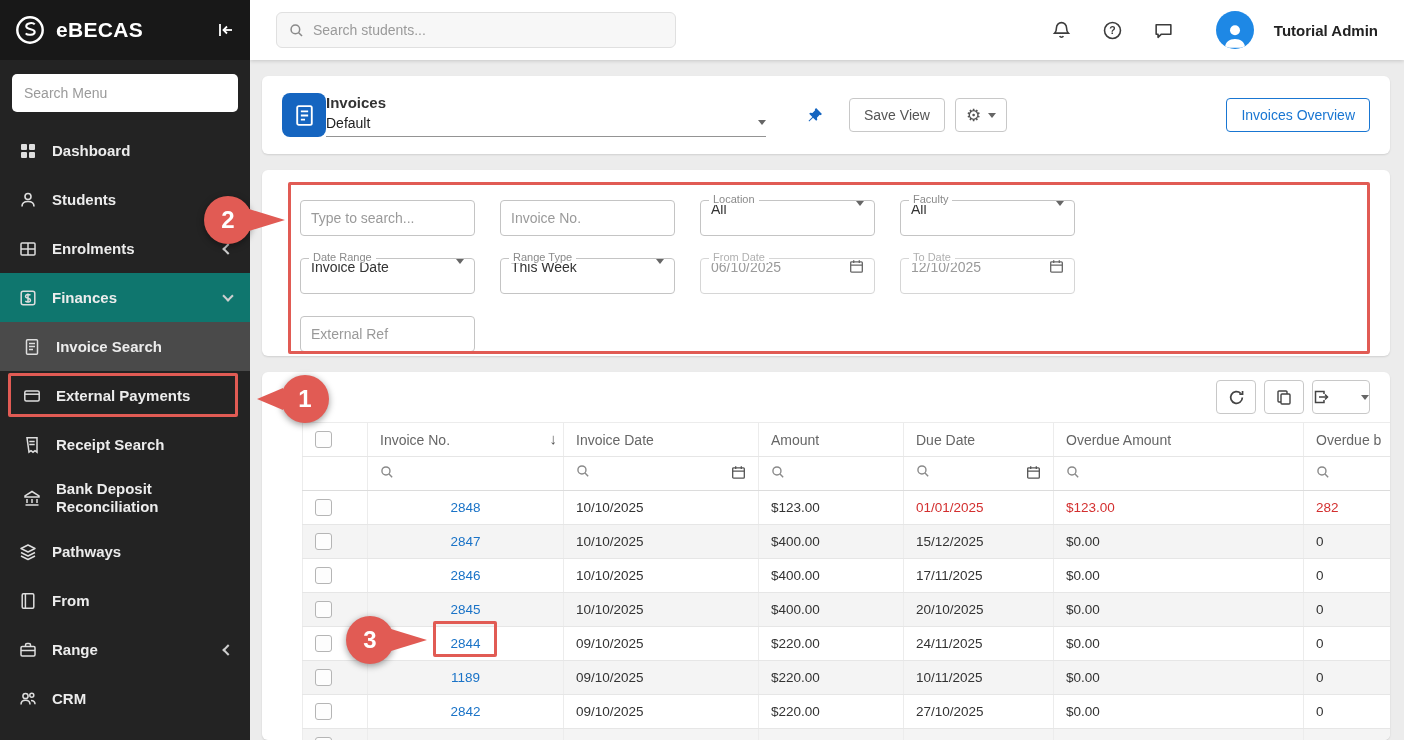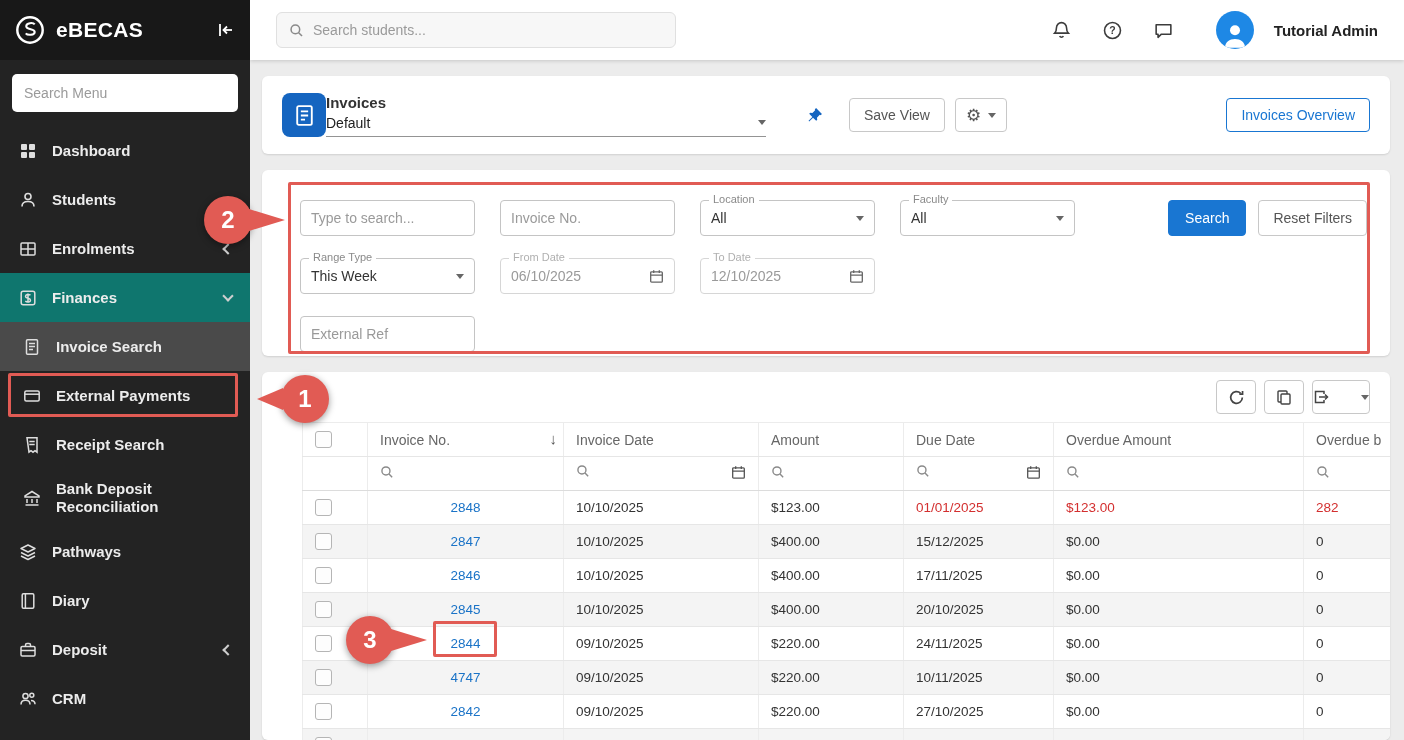--- a/index.html
+++ b/index.html
@@ -51,21 +51,21 @@
   .vc-select{display:flex;align-items:center;width:440px;border-bottom:1px solid #949494;padding-bottom:5px;font-size:14px;color:#222;cursor:pointer}
   .caret{width:0;height:0;border-left:4px solid transparent;border-right:4px solid transparent;border-top:5px solid #666;margin-left:auto}
   .vc-pin{margin:0 26px 0 40px;display:flex;cursor:pointer}
   .btn{height:34px;border:1px solid #c8c8c8;background:#fff;border-radius:4px;font-size:14px;font-family:inherit;color:#555;padding:0 14px;cursor:pointer;display:inline-flex;align-items:center;gap:7px}
   .btn-gear{margin-left:10px;padding:0 10px}
   .gear-glyph{font-size:17px;color:#555;line-height:1}
   .btn-outline-blue{margin-left:auto;border:1px solid var(--accent);color:var(--accent);font-weight:400}
   
   .filter-card{margin-top:16px;height:186px;padding:30px 23px 0 38px;flex:0 0 auto}
   .frow{display:flex;gap:25px;margin-bottom:22px;align-items:center}
-  .field{position:relative;width:175px;height:36px;border:1px solid #c4c4c4;border-radius:4px;display:flex;align-items:center;padding:0 10px;font-size:14px;color:#333;background:#fff}
+  .field{position:relative;width:175px;height:36px;border:1px solid #c4c4c4;border-radius:4px;display:flex;padding:0 10px;font-size:14px;color:#333;background:#fff}
   .field input{border:none;outline:none;width:100%;font:inherit;color:#333;background:transparent}
   .field input::placeholder{color:#9a9a9a}
   .flabel{position:absolute;top:-7px;left:8px;font-size:11px;color:#8a8a8a;background:#fff;padding:0 4px;line-height:1}
   .field.muted{border-color:#d6d6d6}
   .field.muted .fvalue{color:#9a9a9a}
   .field.muted .flabel{color:#b0b0b0}
   .field .icon-right{margin-left:auto;display:flex}
   .fbtns{margin-left:auto;display:flex;gap:12px}
   .btn-primary{height:36px;background:var(--accent);border:1px solid var(--accent);color:#fff;border-radius:4px;padding:0 16px;font-size:14px;font-family:inherit;cursor:pointer}
   .btn-reset{height:36px}
@@ -210,31 +210,31 @@
       </span>
       <span class="lbl">Pathways</span>
     </div>
     <div class="nav-item">
       <span class="icon">
         <svg viewBox="0 0 18 18" width="18" height="18" fill="none" stroke="#dedede" stroke-width="1.5">
             <rect x="3.2" y="1.8" width="11.6" height="14.4" rx="1.2"></rect>
             <path d="M6.4 1.8v14.4"></path>
           </svg>
       </span>
-      <span class="lbl">Diary</span>
+      <span class="lbl">From</span>
     </div>
     <div class="nav-item">
       <span class="icon">
         <svg viewBox="0 0 18 18" width="18" height="18" fill="none" stroke="#dedede" stroke-width="1.5">
             <rect x="2" y="5.5" width="14" height="9.5" rx="1.2"></rect>
             <path d="M6.5 5.5V4a1.5 1.5 0 0 1 1.5-1.5h2A1.5 1.5 0 0 1 11.5 4v1.5"></path>
             <path d="M2 9.5h14"></path>
           </svg>
       </span>
-      <span class="lbl">Deposit</span>
+      <span class="lbl">Range</span>
       <span class="chev chev-left"></span>
     </div>
     <div class="nav-item">
       <span class="icon">
         <svg viewBox="0 0 18 18" width="18" height="18" fill="none" stroke="#dedede" stroke-width="1.5">
             <circle cx="6.5" cy="6" r="2.6"></circle>
             <path d="M2 14.5c0-2.7 2-4.2 4.5-4.2s4.5 1.5 4.5 4.2"></path>
             <circle cx="12.8" cy="5.2" r="2"></circle>
             <path d="M12 10.4c2.3 0 4 1.4 4 3.8"></path>
           </svg>
@@ -327,26 +327,27 @@
         <div class="field">
           <span class="flabel">Location</span>
           <span class="fvalue">All</span>
           <span class="caret"></span>
         </div>
         <div class="field">
           <span class="flabel">Faculty</span>
           <span class="fvalue">All</span>
           <span class="caret"></span>
         </div>
-        <div class="fbtns">
-          <button class="btn-primary">Search</button>
-          <button class="btn btn-reset">Reset Filters</button>
-        </div>
       </div>
       <div class="frow">
+        <div class="field">
+          <span class="flabel">Date Range</span>
+          <span class="fvalue">Invoice Date</span>
+          <span class="caret"></span>
+        </div>
         <div class="field">
           <span class="flabel">Range Type</span>
           <span class="fvalue">This Week</span>
           <span class="caret"></span>
         </div>
         <div class="field muted">
           <span class="flabel">From Date</span>
           <span class="fvalue">06/10/2025</span>
           <span class="icon-right">
             <svg viewBox="0 0 16 16" width="15" height="15" fill="none" stroke="#666" stroke-width="1.4">
@@ -510,21 +511,21 @@
     <td class="cell-check"><span class="checkbox"></span></td>
     <td class="cell-inv"><a class="inv-link" href="#">2844</a></td>
     <td>09/10/2025</td>
     <td>$220.00</td>
     <td>24/11/2025</td>
     <td>$0.00</td>
     <td>0</td>
   </tr>
               <tr class="alt">
     <td class="cell-check"><span class="checkbox"></span></td>
-    <td class="cell-inv"><a class="inv-link" href="#">4747</a></td>
+    <td class="cell-inv"><a class="inv-link" href="#">1189</a></td>
     <td>09/10/2025</td>
     <td>$220.00</td>
     <td>10/11/2025</td>
     <td>$0.00</td>
     <td>0</td>
   </tr>
               <tr>
     <td class="cell-check"><span class="checkbox"></span></td>
     <td class="cell-inv"><a class="inv-link" href="#">2842</a></td>
     <td>09/10/2025</td>

